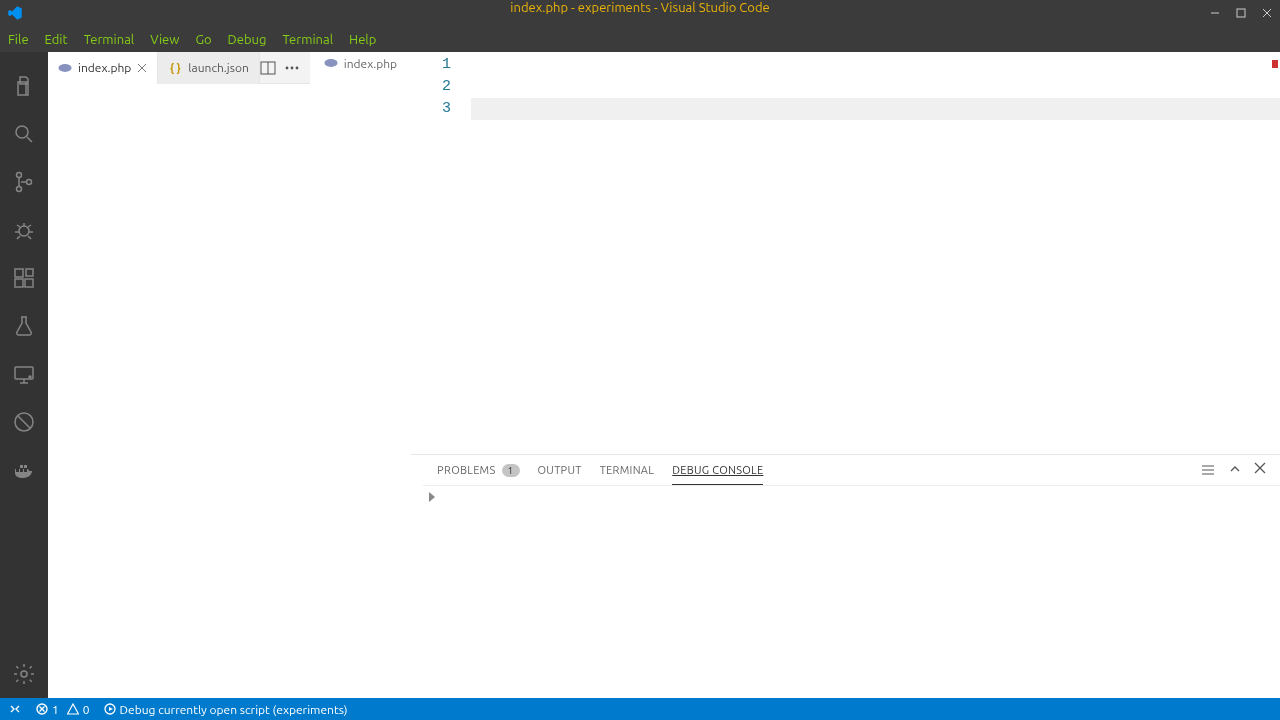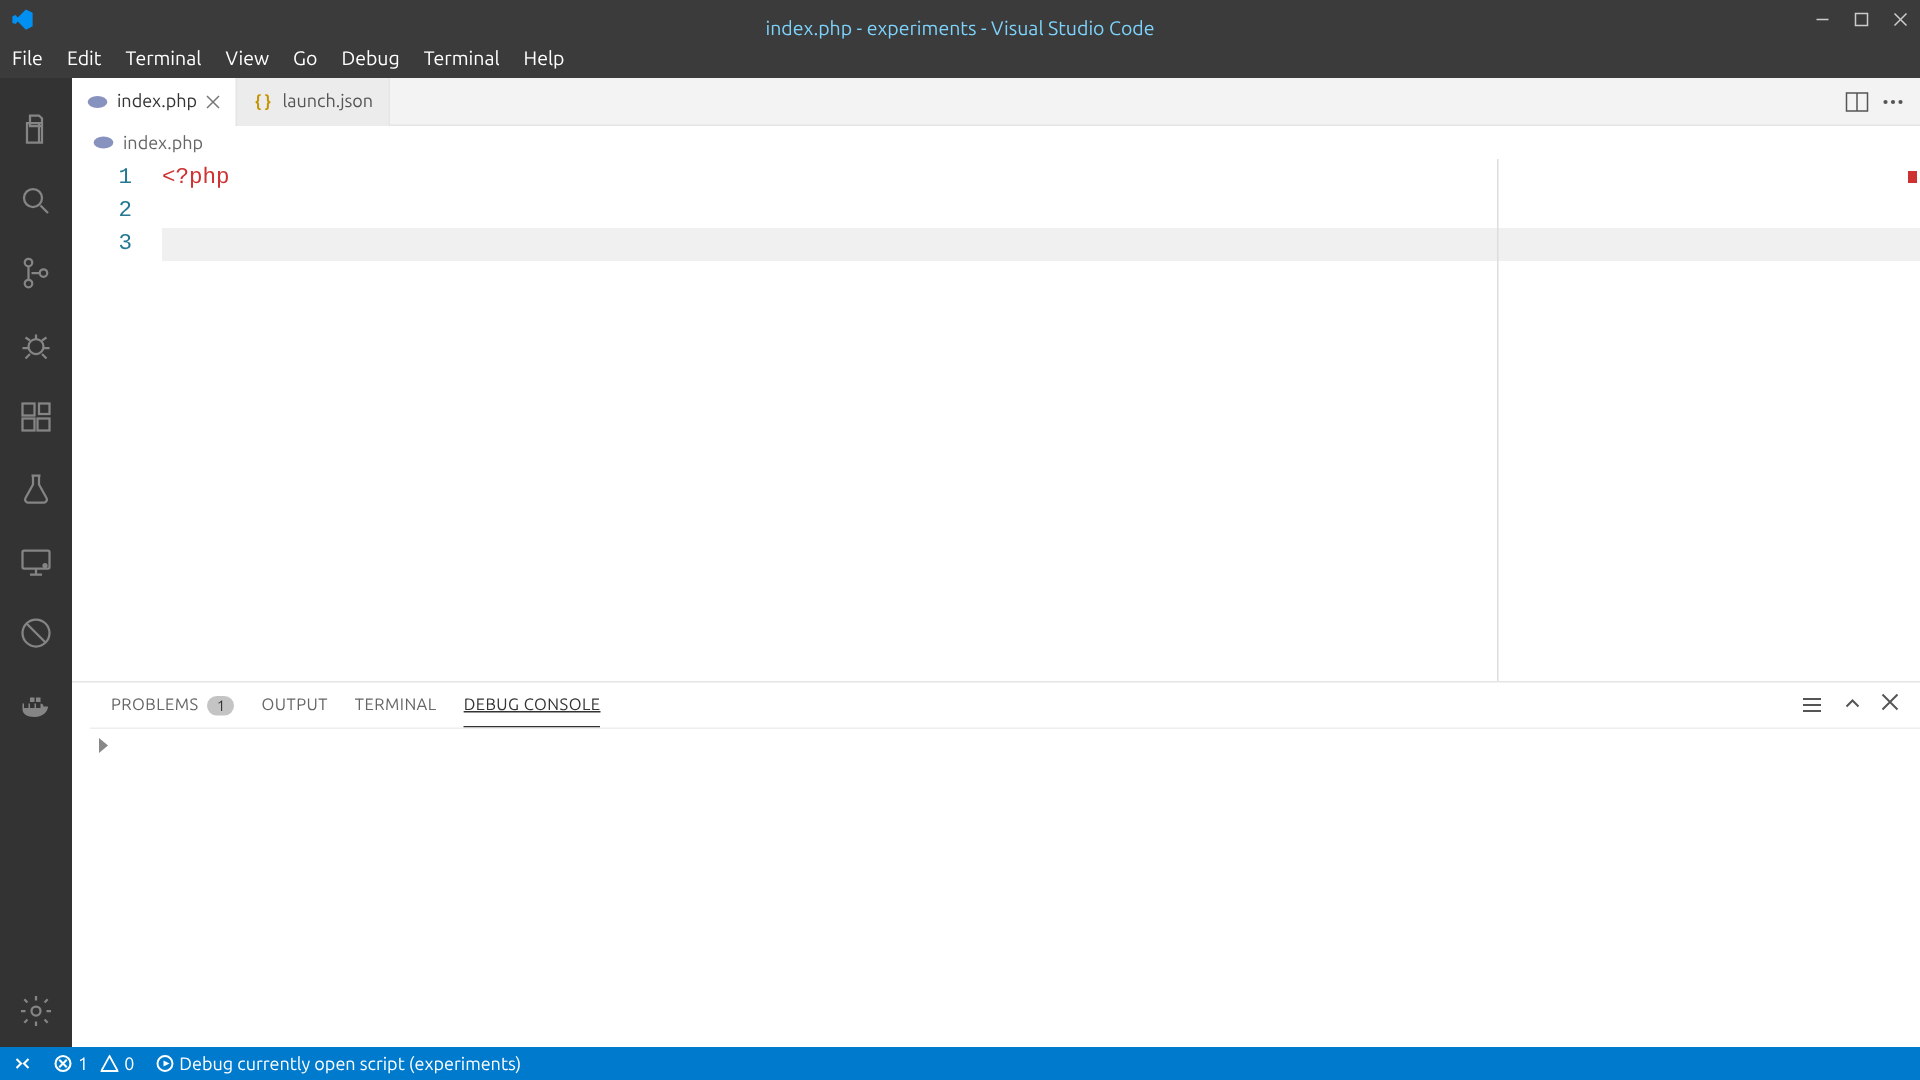--- a/index.html
+++ b/index.html
@@ -5,57 +5,57 @@
   * { margin: 0; padding: 0; box-sizing: border-box; }
   html, body {
     width: 1280px; height: 720px; overflow: hidden;
     font-family: -apple-system, BlinkMacSystemFont, "Segoe UI", Ubuntu, sans-serif;
     font-size: 13px;
     background: #3b3b3b;
     color: #ccc;
   }
   
   .title-bar {
-    height: 26px; display: flex; align-items: flex-end; justify-content: center;
-    background: #3b3b3b; position: relative; color: #7dd3fc;
+    height: 26px; display: flex; align-items: flex-start; justify-content: center;
+    background: #3b3b3b; position: relative; color: #eab308;
   }
   .title-bar .app-icon {
     position: absolute; left: 6px; top: 4px; width: 18px; height: 18px;
     display: flex; align-items: center; justify-content: center;
   }
   .title-bar .win-ctrls {
     position: absolute; right: 0; top: 0; display: flex;
   }
   .title-bar .win-ctrls div {
     width: 26px; height: 26px; display: flex; align-items: center; justify-content: center;
     cursor: pointer; color: #ccc;
   }
   
   .menu-bar {
     height: 26px; display: flex; align-items: center; background: #3b3b3b;
-    color: #ffffff; font-size: 13px;
+    color: #84cc16; font-size: 13px;
   }
   .menu-bar .menu-item {
     padding: 0 8px; line-height: 26px; cursor: pointer;
   }
   
   .main {
     display: flex; height: calc(720px - 26px - 26px - 22px);
   }
   .activity-bar {
     width: 48px; background: #333333; display: flex; flex-direction: column;
     align-items: center; padding-top: 10px; gap: 0;
   }
   .activity-bar .ab-item {
     width: 48px; height: 48px; display: flex; align-items: center; justify-content: center;
     color: #858585; cursor: pointer;
   }
   .activity-bar .spacer { flex: 1; }
   .editor-area {
-    flex: 1; display: flex; flex-direction: column; background: #fff;
+    flex: 1; display: flex; flex-direction: row; background: #fff;
   }
   
   .tabs-row {
     display: flex; align-items: center; height: 32px; background: #f3f3f3;
     border-bottom: 1px solid #e5e5e5;
   }
   .tab {
     display: flex; align-items: center; padding: 0 10px; height: 32px; gap: 6px;
     background: #ececec; cursor: pointer; font-size: 12px;
     border-right: 1px solid #e5e5e5; color:#555;
@@ -281,21 +281,20 @@
     </div>
 
     <div class="editor-split">
       <div class="editor-pane">
         <div class="gutter">
           <div>1</div>
           <div>2</div>
           <div>3</div>
         </div>
         <div class="code">
-          <div class="line"><span class="php-tag"><span>&lt;?php</span></span></div>
           <div class="line"></div>
           <div class="l3space"></div>
           <div class="ruler"></div>
         </div>
         <div class="ovr"></div>
       </div>
 
       <div class="panel">
         <div class="panel-tabs">
           <div class="pt">

